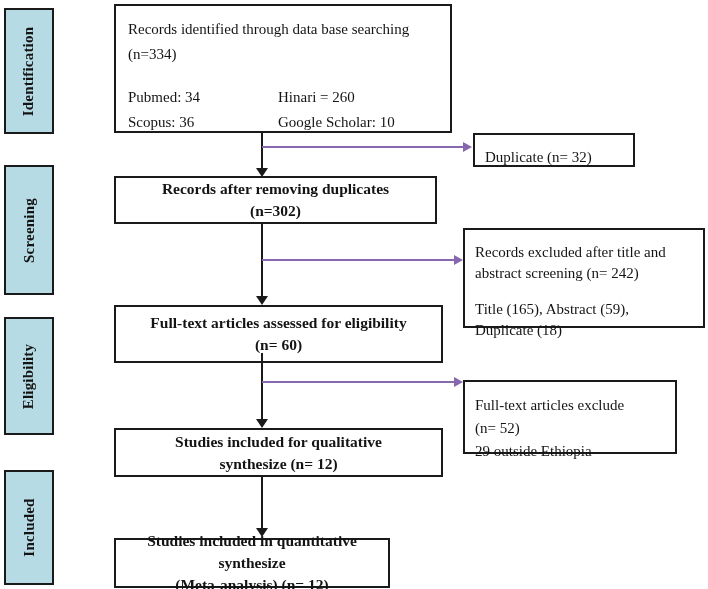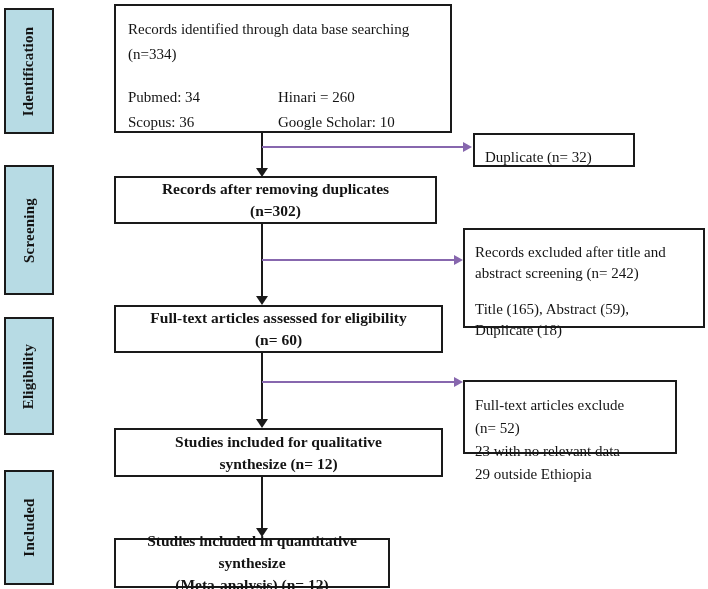--- a/index.html
+++ b/index.html
@@ -93,35 +93,34 @@
   <div class="hline" style="left:262px; top:259px; width:192px;"></div>
   <div class="harrowhead" style="left:454px; top:255px;"></div>
 
   <div class="box sidebox" style="left:463px; top:228px; width:242px; height:100px;">
     <div>Records excluded after title and</div>
     <div>abstract screening (n= 242)</div>
     <div class="para2">Title (165), Abstract (59),</div>
     <div>Duplicate (18)</div>
   </div>
 
-  <div class="box center-box" style="left:114px; top:305px; width:329px; height:48px;">
+  <div class="box center-box" style="left:114px; top:305px; width:329px; height:58px;">
     <div>Full-text articles assessed for eligibility</div>
     <div>(n= 60)</div>
   </div>
 
   <div class="vline" style="left:261px; top:353px; height:67px;"></div>
   <div class="varrowhead" style="left:256px; top:419px;"></div>
 
   <div class="hline" style="left:262px; top:381px; width:192px;"></div>
   <div class="harrowhead" style="left:454px; top:377px;"></div>
 
   <div class="box sidebox loose" style="left:463px; top:380px; width:214px; height:74px;font-family:Liberation Serif, serif;">
     <div>Full-text articles exclude</div>
     <div>(n= 52)</div>
-    <div>23 with no relevant data</div>
     <div>29 outside Ethiopia</div>
   </div>
 
   <div class="box center-box" style="left:114px; top:428px; width:329px; height:49px;">
     <div>Studies included for qualitative</div>
     <div>synthesize (n= 12)</div>
   </div>
 
   <div class="vline" style="left:261px; top:477px; height:52px;"></div>
   <div class="varrowhead" style="left:256px; top:528px;"></div>

